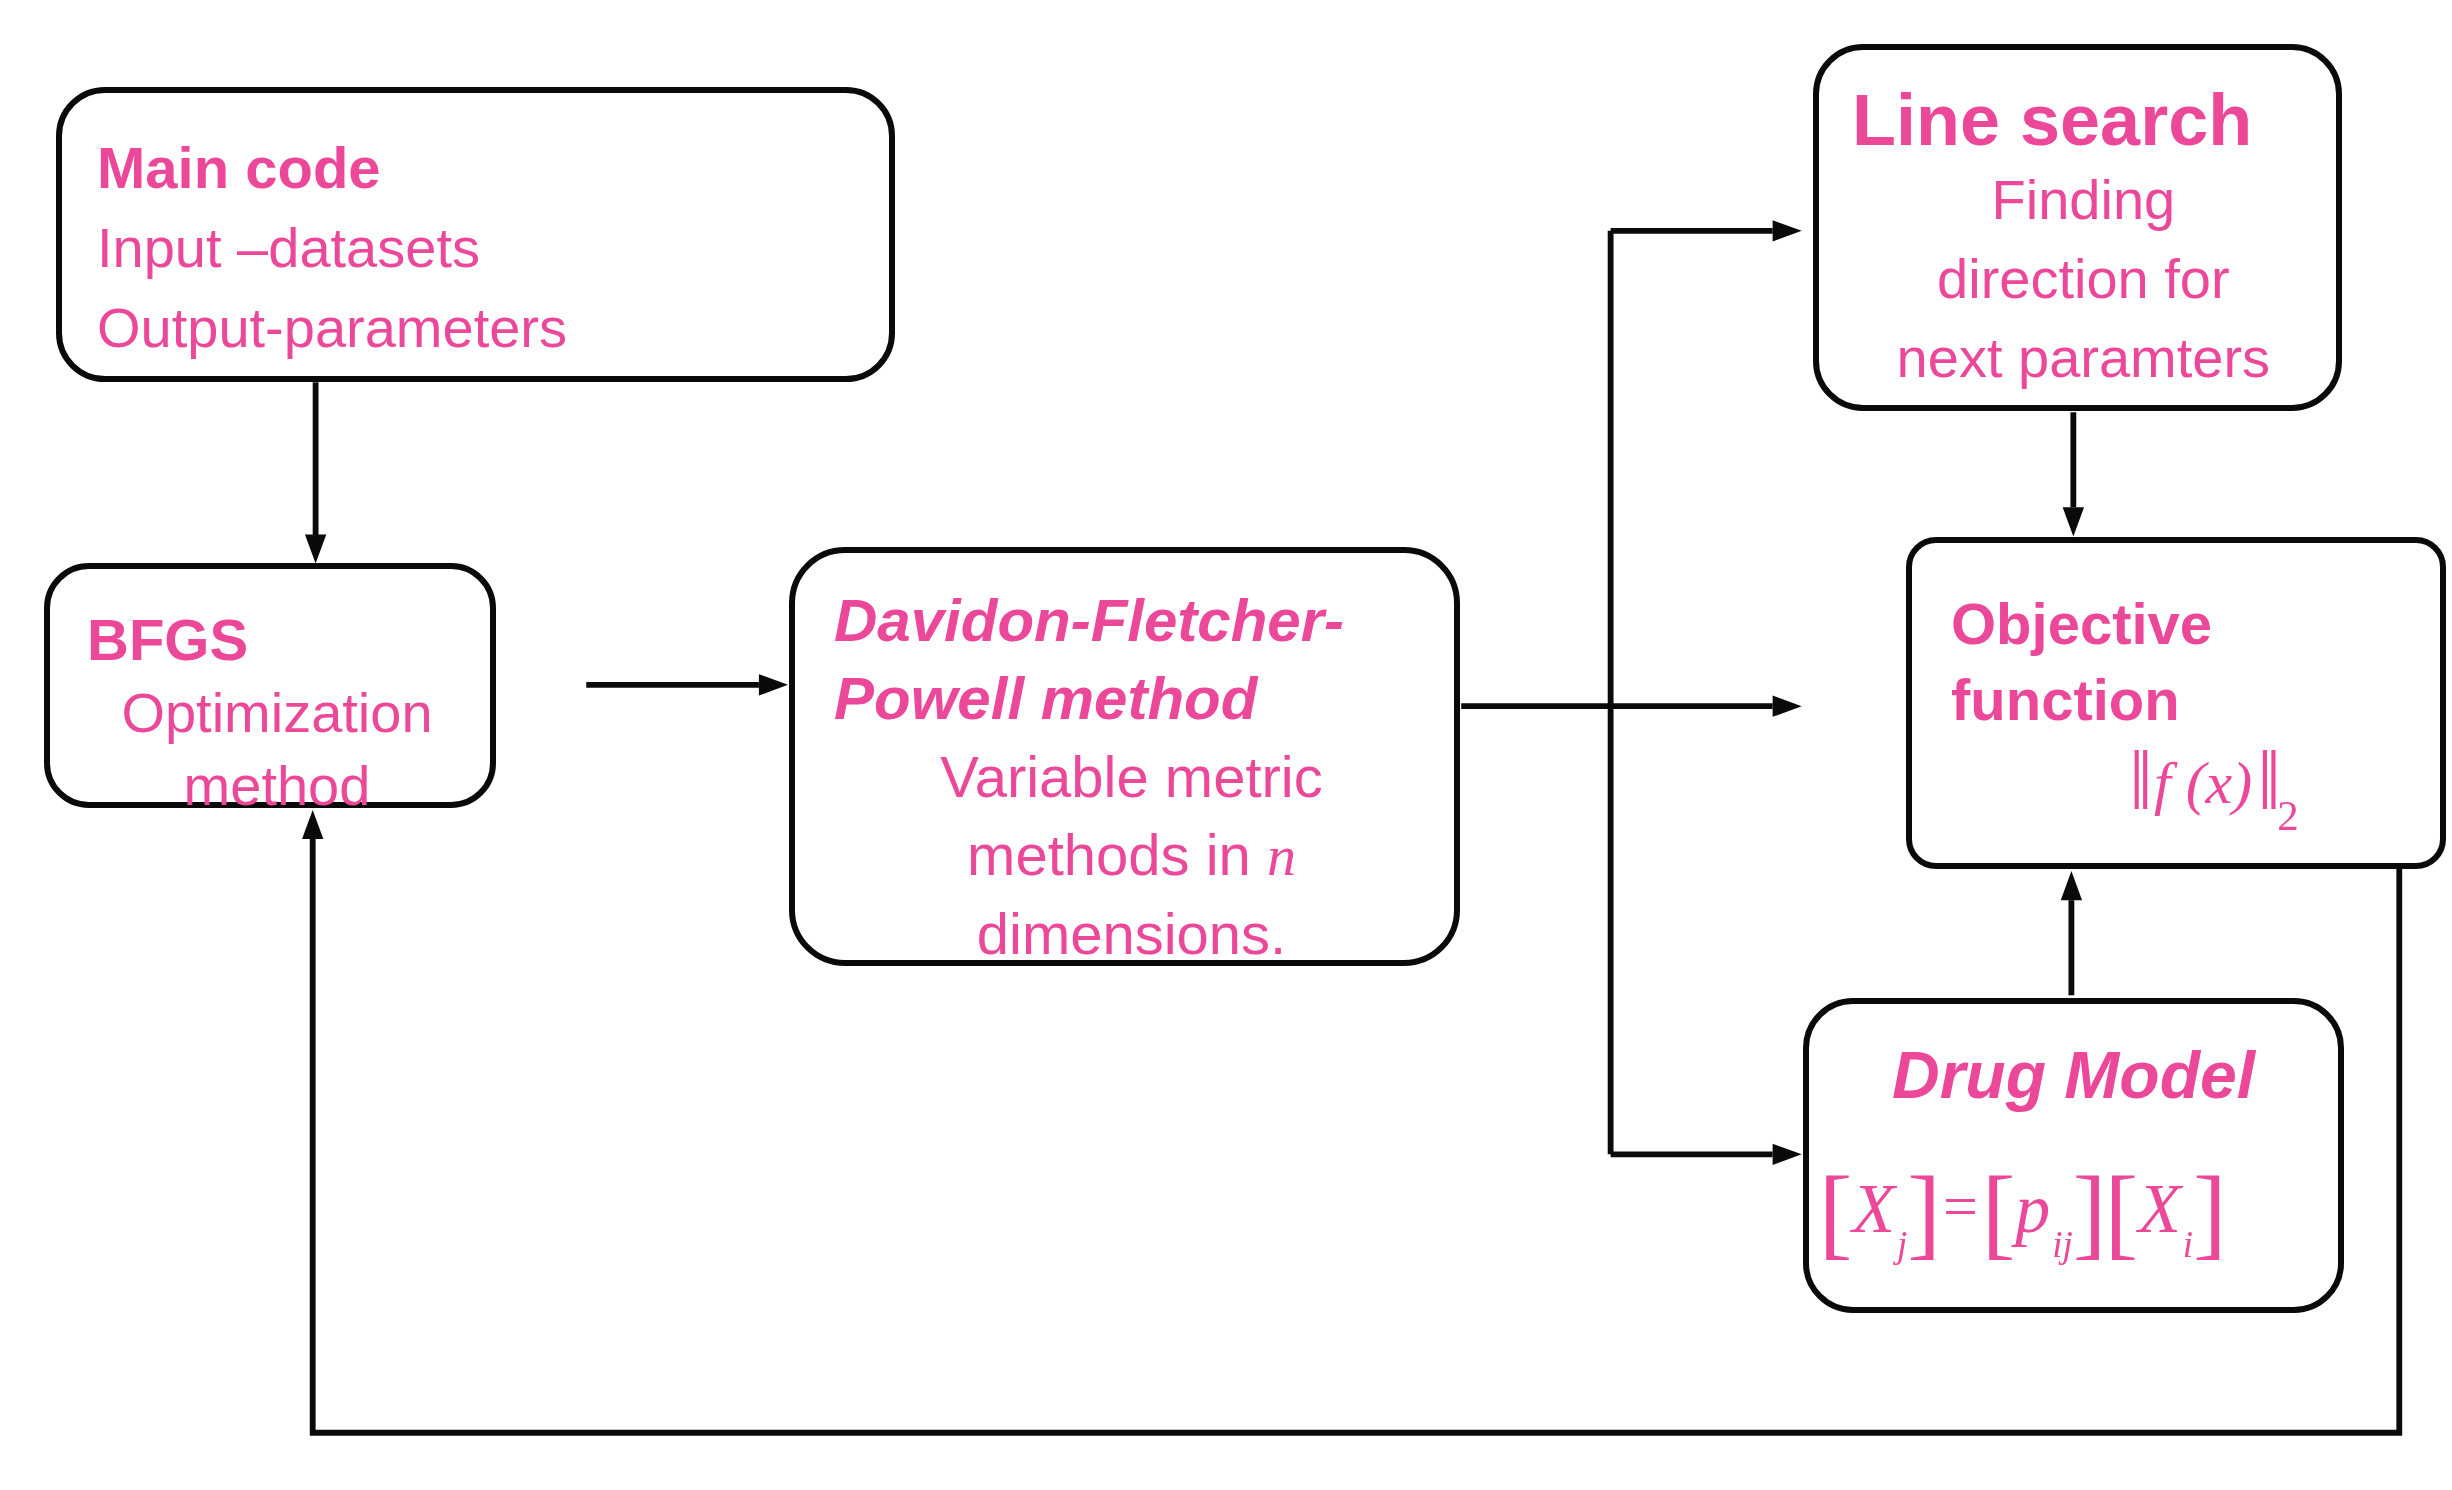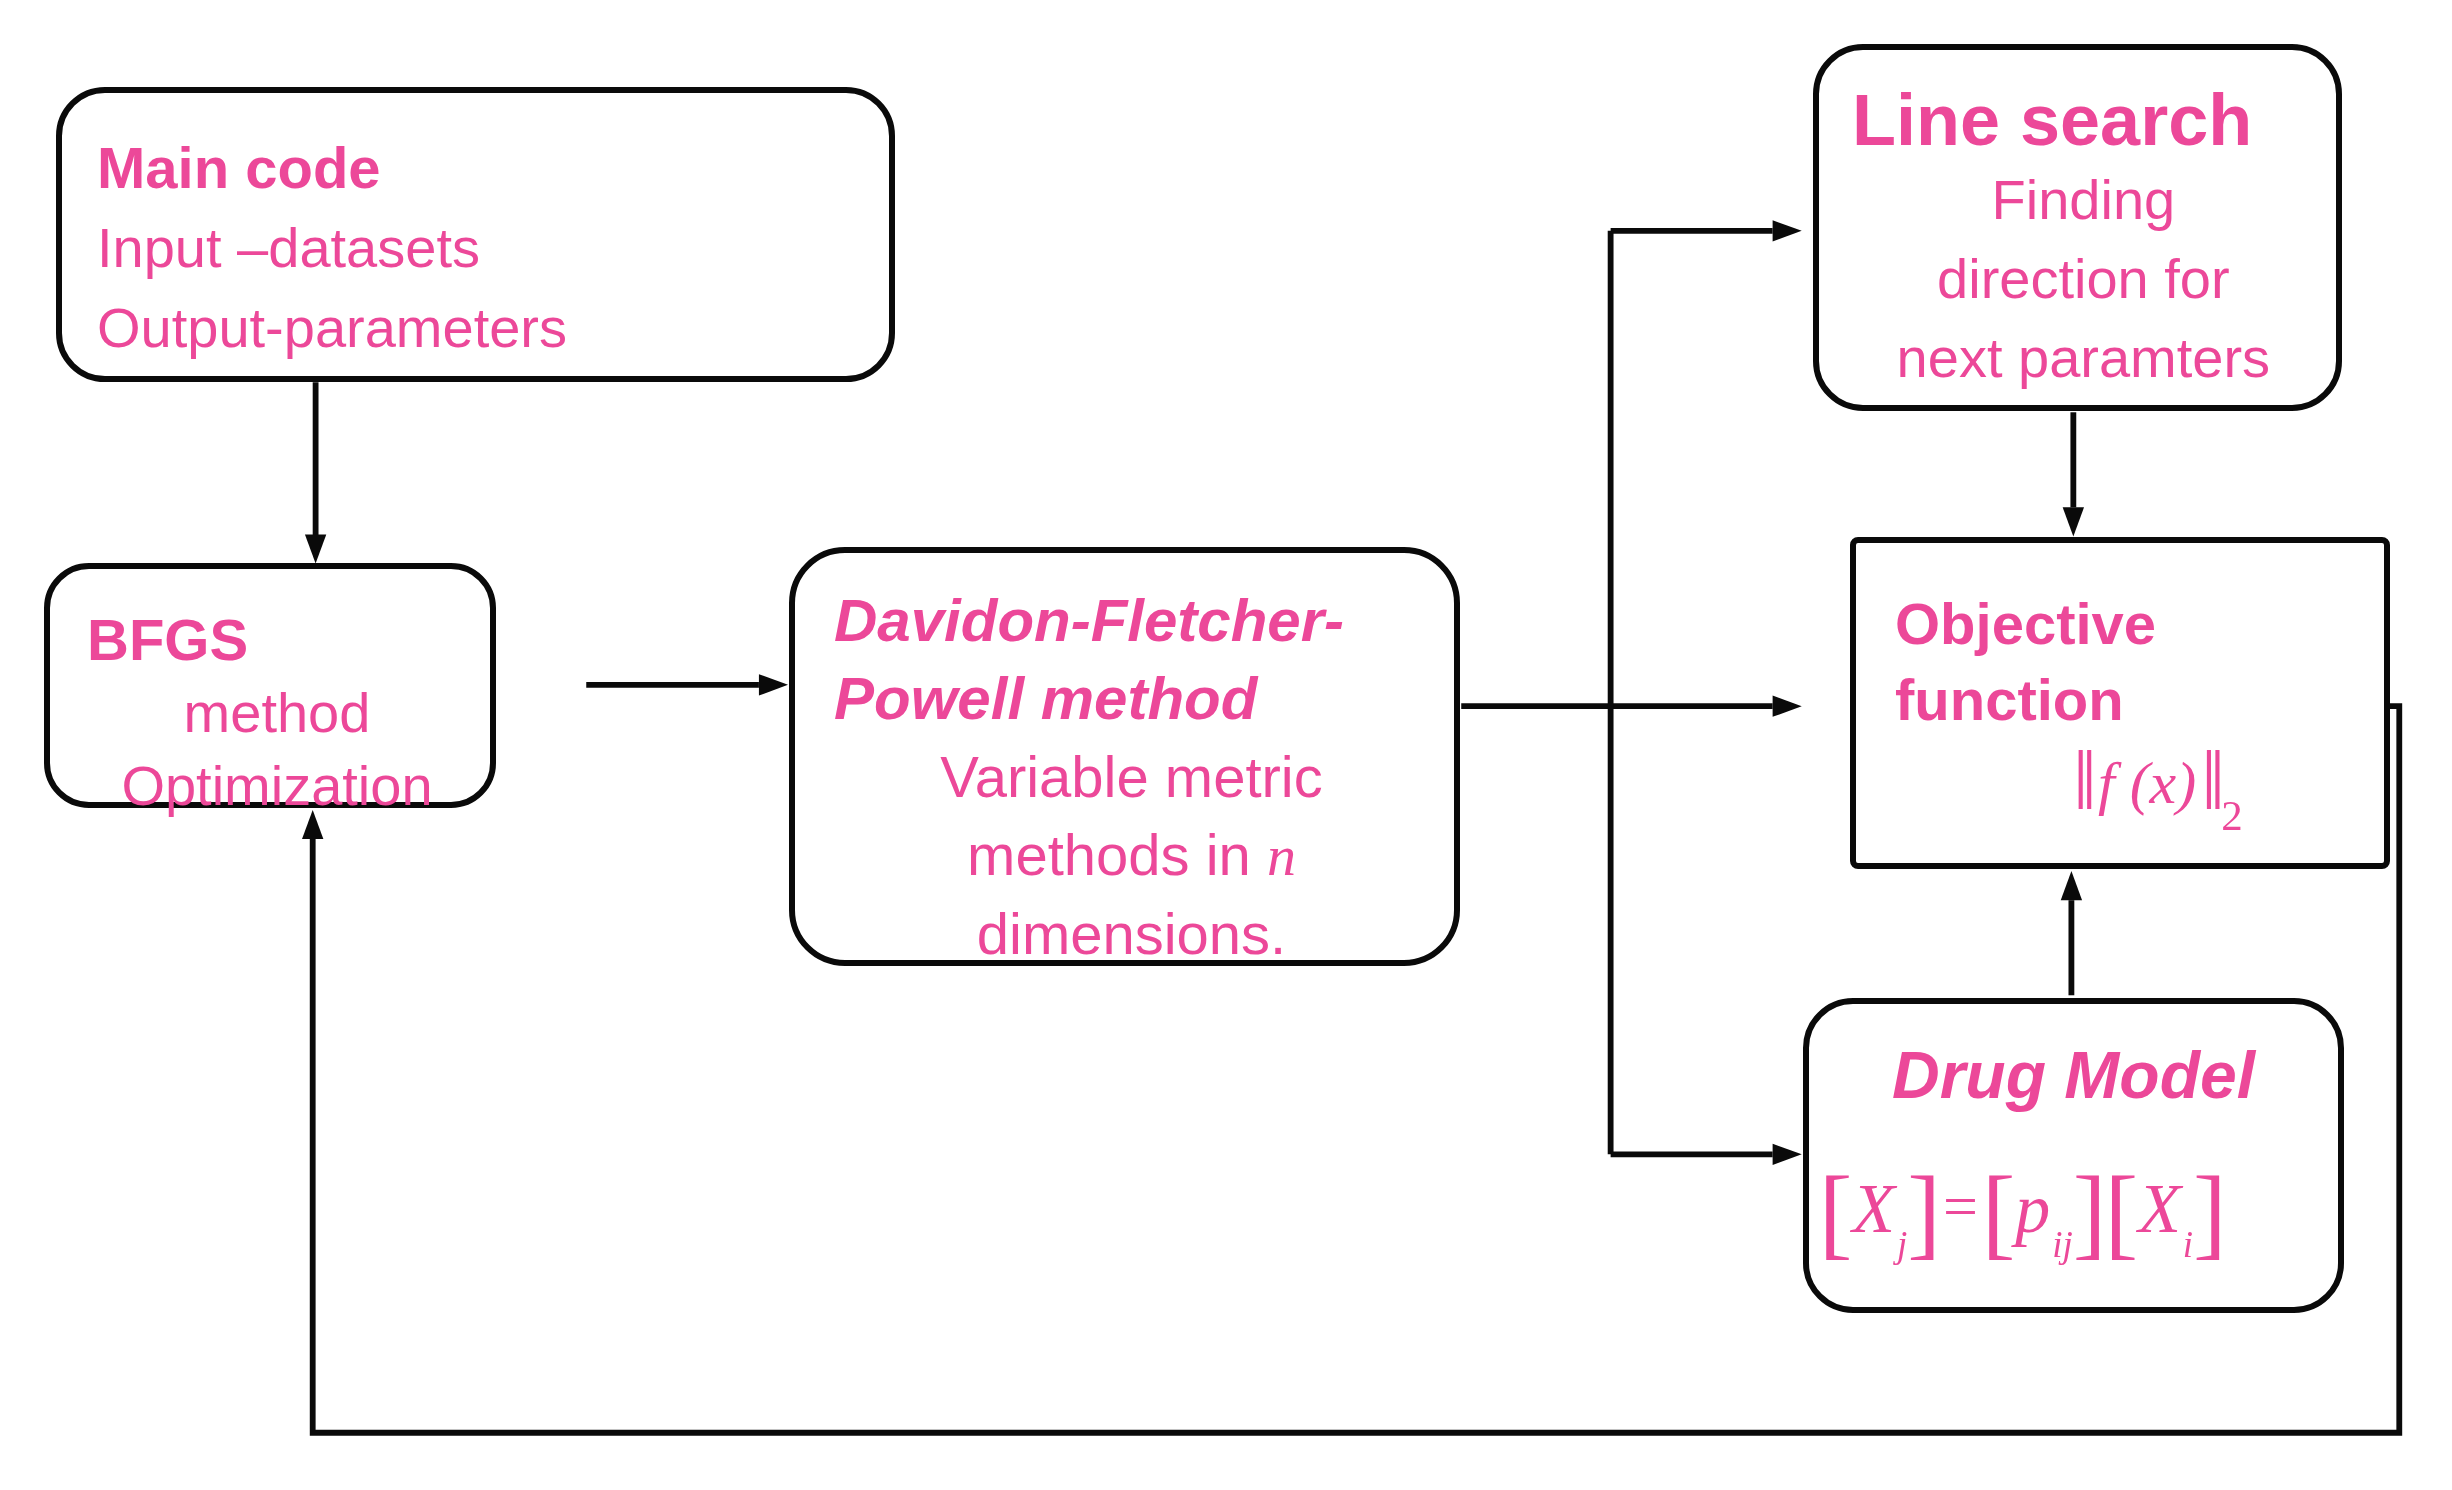--- a/index.html
+++ b/index.html
@@ -60,22 +60,22 @@
 
   .box-line-search {
     left: 1813px; top: 44px; width: 529px; height: 367px;
     border-radius: 50px;
     padding: 31px 21.3px 0 33px;
     font-size: 56px; line-height: 79px;
   }
   .box-line-search .title { font-size: 72px; }
 
   .box-objective {
-    left: 1850px; top: 537px; width: 540px; height: 332px;
-    border-radius: 8px;
+    left: 1906px; top: 537px; width: 540px; height: 332px;
+    border-radius: 30px;
     padding: 43px 21.3px 0 39px;
     font-size: 56px; line-height: 76px;
   }
   .box-objective .title { font-size: 58px; }
 
   .box-drug-model {
     left: 1803px; top: 998px; width: 541px; height: 315px;
     border-radius: 50px;
     padding: 33px 9.7px 0 9.7px;
     font-size: 56px;
@@ -180,22 +180,22 @@
   </svg>
 
   <div class="node box-main-code">
     <div class="title">Main code</div>
     <div>Input –datasets</div>
     <div>Output-parameters</div>
   </div>
 
   <div class="node box-bfgs">
     <div class="title">BFGS</div>
+    <div class="centered">Optimization</div>
     <div class="centered">method</div>
-    <div class="centered">Optimization</div>
   </div>
 
   <div class="node box-dfp">
     <div class="title">Davidon-Fletcher-</div>
     <div class="title">Powell method</div>
     <div class="centered">Variable metric</div>
     <div class="centered"><span>methods in </span><span class="var-n">n</span></div>
     <div class="centered">dimensions.</div>
   </div>
 

